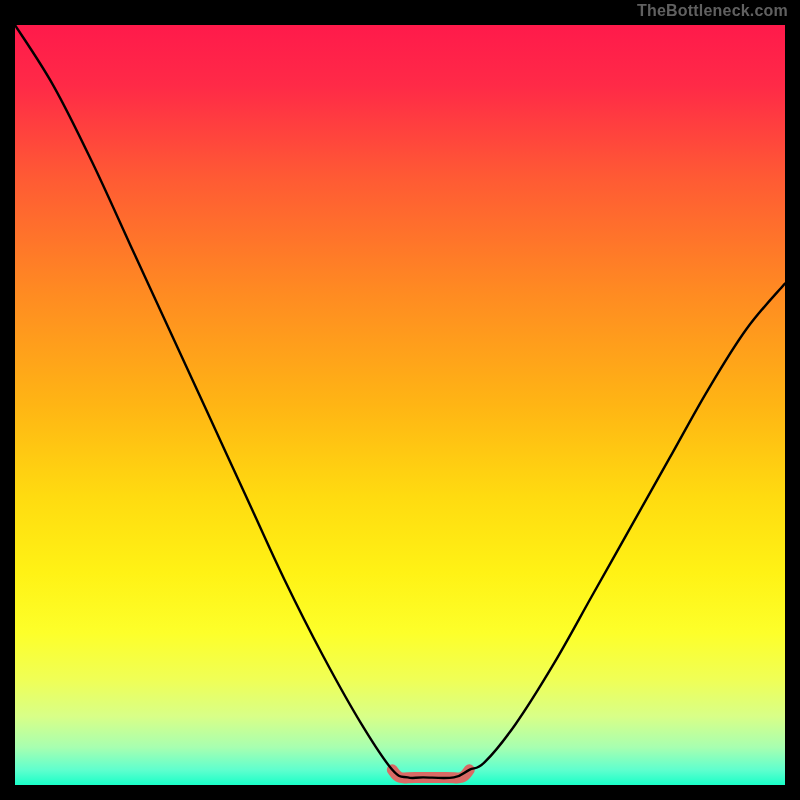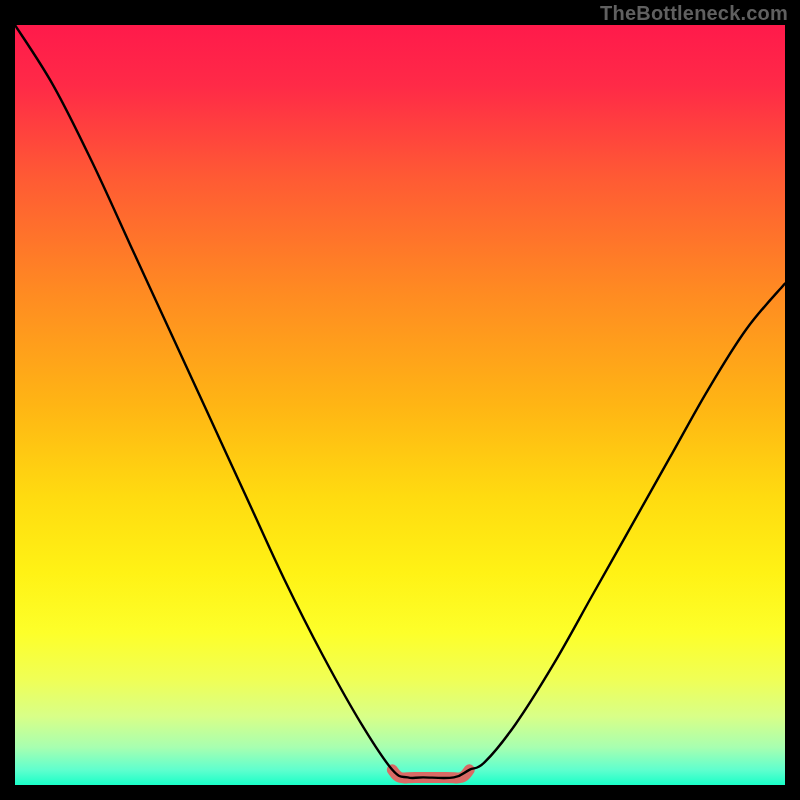--- a/index.html
+++ b/index.html
@@ -17,21 +17,21 @@
     top: 25px;
     width: 770px;
     height: 760px;
     background: #000;
   }
   .watermark {
     position: absolute;
     top: 2px;
     right: 12px;
     color: #606060;
-    font-size: 20px;
+    font-size: 16px;
     font-weight: 600;
     letter-spacing: 0.2px;
     font-family: Arial, Helvetica, sans-serif;
   }
   svg {
     display: block;
   }
 </style>
 </head>
 <body>

